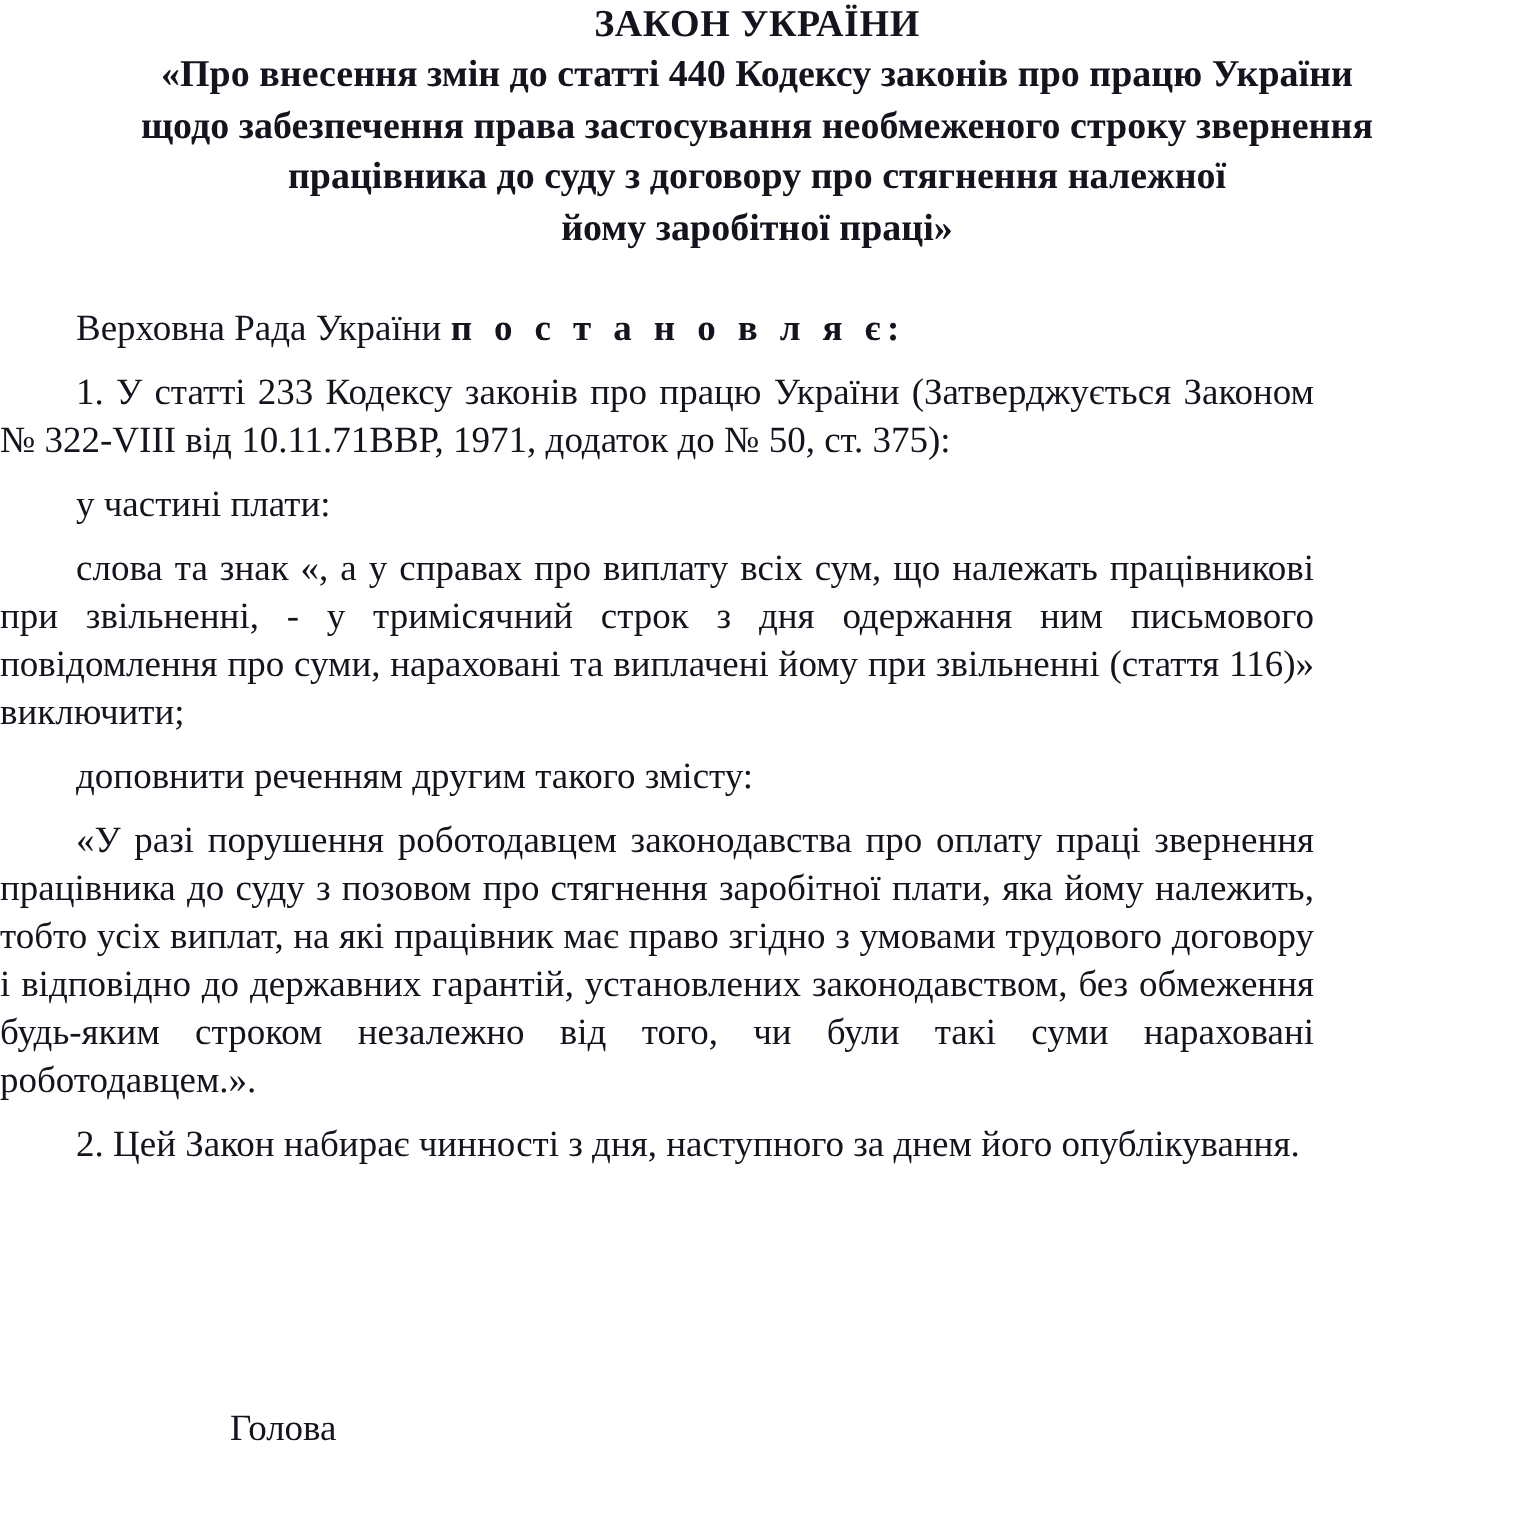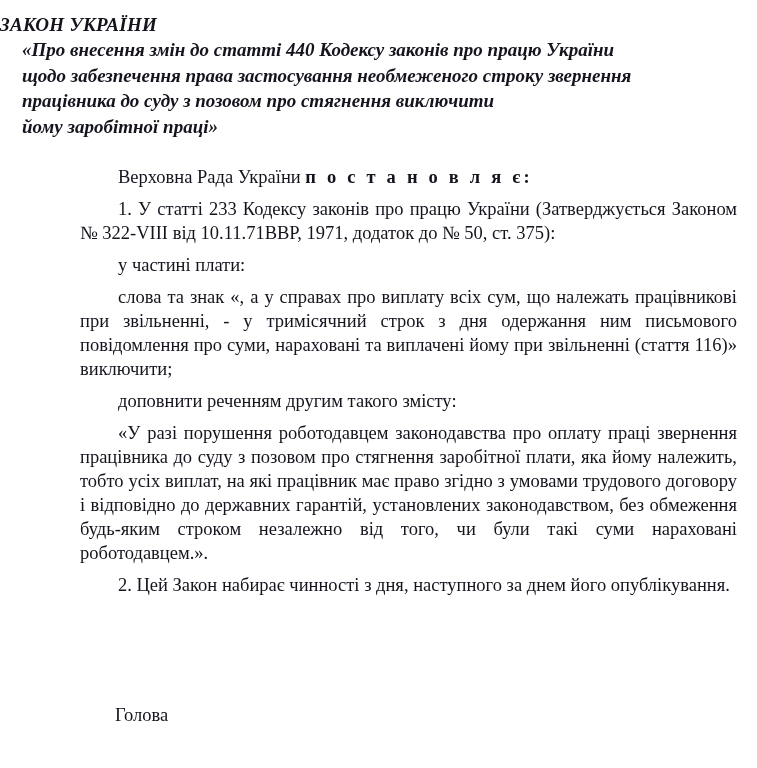--- a/index.html
+++ b/index.html
@@ -20,23 +20,21 @@
   .page {
     position: relative;
     width: 757px;
     height: 768px;
     box-sizing: border-box;
     padding: 0;
   }
 
   
   .title-block {
-    padding-top: 12px;
-    text-align: left;
-    font-style: italic;
+    text-align: center;
   }
   .doc-title {
     font-weight: bold;
     font-size: 19px;
     line-height: 25px;
     letter-spacing: 0.3px;
     margin: 0;
   }
   .doc-subtitle {
     font-weight: bold;
@@ -46,21 +44,20 @@
     padding: 0 22px;
   }
   .doc-subtitle .sub-line {
     display: block;
     white-space: nowrap;
   }
 
   
   .body-block {
     margin-top: 26px;
-    padding-left: 80px;
     padding-right: 20px;
     width: 657px;
     box-sizing: content-box;
   }
   p.para {
     margin: 0 0 8px 0;
     font-size: 18.5px;
     line-height: 24px;
     text-align: justify;
     text-indent: 38px;
@@ -96,21 +93,21 @@
 </head>
 <body>
 
 <div class="page">
 
   <div class="title-block">
     <h1 class="doc-title">ЗАКОН УКРАЇНИ</h1>
     <h2 class="doc-subtitle">
       <span class="sub-line">«Про внесення змін до статті 440 Кодексу законів про працю України</span>
       <span class="sub-line">щодо забезпечення права застосування необмеженого строку звернення</span>
-      <span class="sub-line">працівника до суду з позовом про стягнення виключити</span>
+      <span class="sub-line">працівника до суду з договору про стягнення належної</span>
       <span class="sub-line">йому заробітної праці»</span>
     </h2>
   </div>
 
   <div class="body-block">
 
     <p class="para gap-md"><span>Верховна Рада України </span><span class="spaced-bold">п о с т а н о в л я є:</span></p>
 
     <p class="para gap-md">1. У статті 233 Кодексу законів про працю України (Затверджується Законом № 322-VIII від 10.11.71ВВР, 1971, додаток до № 50, ст. 375):</p>
 

